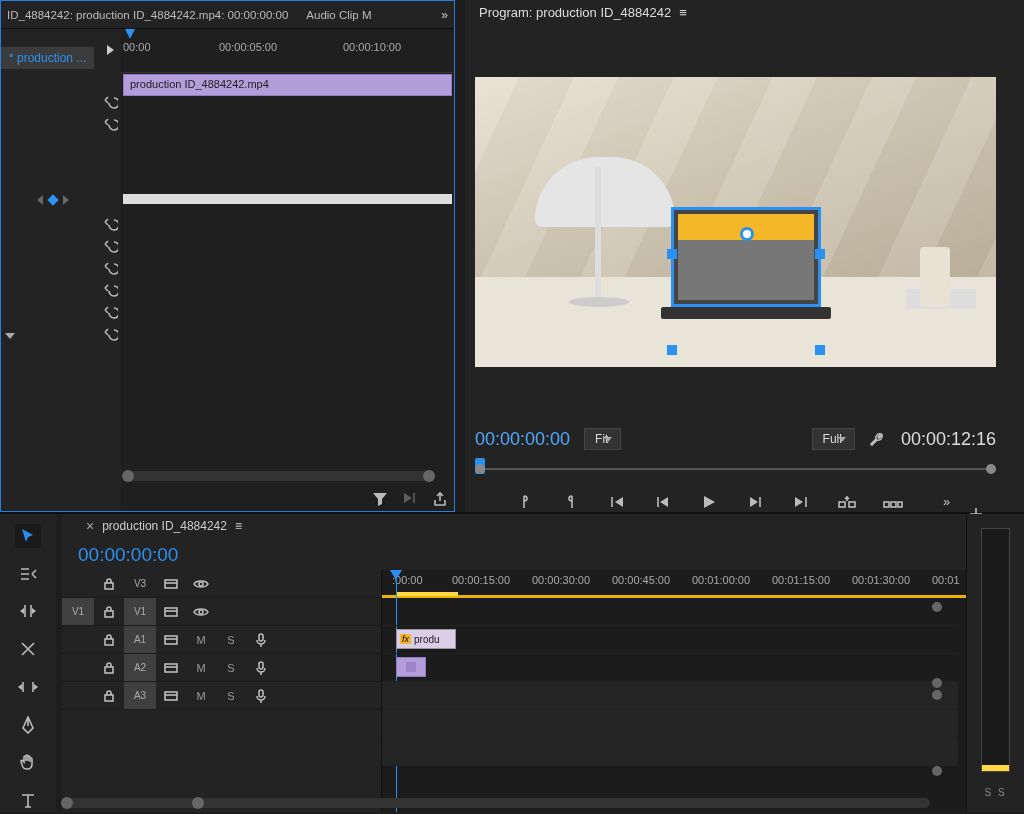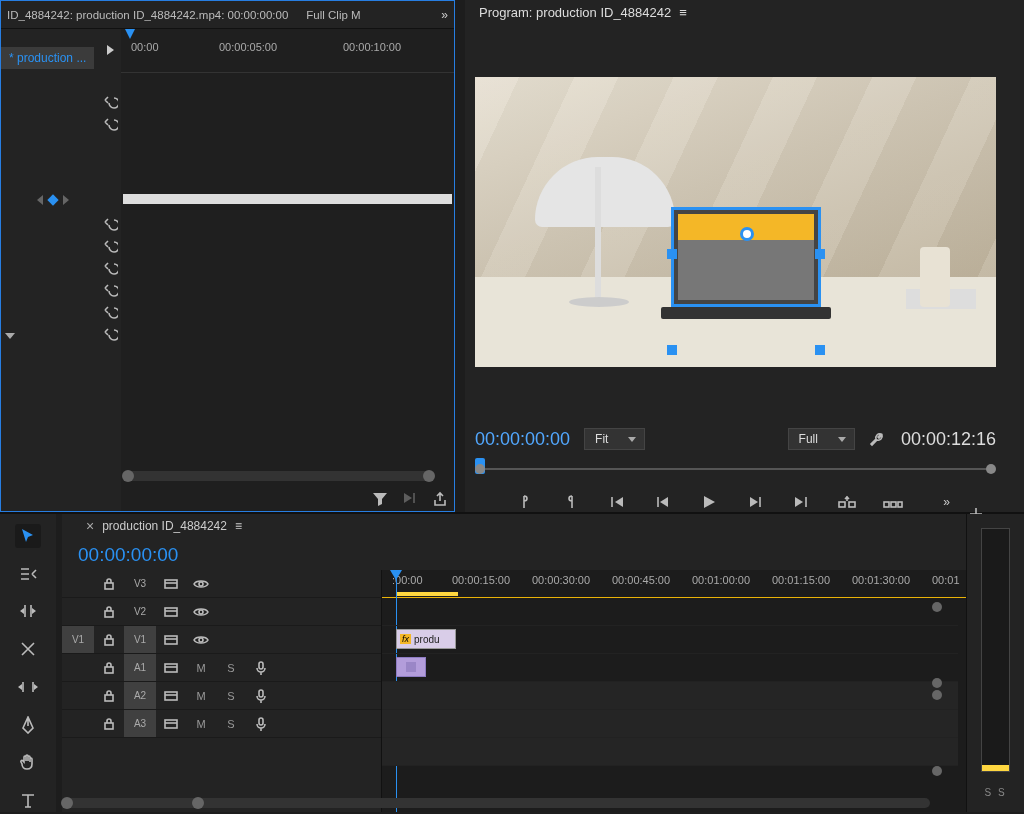--- a/index.html
+++ b/index.html
@@ -44,21 +44,21 @@
   .handle-sq { position:absolute; width:10px;height:10px;background:#2a91f2;}
   .rot-handle { position:absolute; left:265px; top:150px; width:14px;height:14px;border:3px solid #2a91f2;border-radius:50%;background:#fff;}
   .vase { position:absolute; right:46px; bottom:60px; width:30px;height:60px;background:#e8e2d4;border-radius:4px;}
   .books { position:absolute; right:20px; bottom:58px; width:70px; height:20px; background:#ddd;}
   .shadow-stripe { position:absolute; top:0;left:0;right:0;height:100%; background: repeating-linear-gradient(115deg, rgba(255,255,255,0.25) 0 40px, rgba(0,0,0,0.05) 40px 90px); opacity:0.4;}
 
   .prg-ctl { margin:14px 28px 0 10px;}
   .prg-row1 { display:flex; align-items:center; gap:14px;}
   .tc-in { color:#52a8ff; font-size:18px; font-weight:500;}
   .tc-out { color:#ddd; font-size:18px; font-weight:500;}
-  .sel { background:#333; border:1px solid #444; color:#ddd; font-size:12px; padding:3px 36px 3px 10px; position:relative;}
+  .sel { background:#333; border:1px solid #444; color:#ddd; font-size:12px; padding:3px 12px 3px 10px; position:relative;}
   .sel::after { content:""; position:absolute; right:8px; top:8px; width:0;height:0;border-left:4px solid transparent;border-right:4px solid transparent;border-top:5px solid #aaa;}
   .spacer { flex:1;}
   .prg-slider { margin:12px 0 0 0; position:relative; height:14px;}
   .prg-track { position:absolute; left:2px;right:2px;top:6px;height:2px;background:#555;}
   .prg-head { position:absolute; left:0; top:-4px; width:10px;height:16px;background:#2a91f2;border-radius:2px;}
   .prg-dot { position:absolute; top:2px; width:10px;height:10px;border-radius:50%;background:#888;}
   .prg-transport { display:flex; justify-content:center; gap:26px; margin-top:16px; align-items:center;}
   .tbtn { width:20px;height:20px;display:flex;align-items:center;justify-content:center; color:#ccc;}
   .plus-last{ position:absolute; right:10px; top:12px;}
 
@@ -79,21 +79,21 @@
   .cell { display:flex;align-items:center;justify-content:center; height:100%;}
   .src-tag { width:32px;}
   .lock-c { width:30px;}
   .name-c { width:32px;}
   .sync-c { width:30px;}
   .eye-c  { width:30px;}
   .m-c, .s-c, .mic-c { width:30px; color:#999; font-size:11px;}
   .blue-bg { background:#404040; color:#fff; }
   .trk-name { color:#aaa; font-size:10px;}
   .tl-content { flex:1; position:relative; background:#1c1c1c;}
-  .tl-ruler { height:28px; position:relative; border-bottom:1px solid #eab308;}
+  .tl-ruler { height:28px; position:relative; border-bottom:3px solid #eab308;}
   .tl-mark { position:absolute; top:4px; color:#aaa; font-size:11px;}
   .yellow-bar { position:absolute; left:14px; top:22px; width:62px; height:4px; background:#ffd740;}
   .playhead { position:absolute; left:14px; top:0; bottom:0; width:1px; background:#2a91f2;}
   .playhead::before { content:""; position:absolute; left:-6px; top:0; width:12px;height:10px;background:#2a91f2; clip-path: polygon(0 0,100% 0,50% 100%);}
   .trk-area { position:absolute; left:0; right:8px; top:28px;}
   .t-row { height:28px; border-bottom:1px solid #222; position:relative;}
   .clip-v2 { position:absolute; left:14px; top:3px; width:60px; height:20px; background:#d9cde8; border:1px solid #999; display:flex; align-items:center; gap:3px; padding:0 3px;}
   .fx-badge { background:#f4b727; color:#000; font-size:9px; padding:0 2px; font-style:italic;}
   .clip-lbl { color:#222; font-size:10px;}
   .clip-v1 { position:absolute; left:14px; top:3px; width:30px; height:20px; background:#b39ddb; border:1px solid #8e7cc3;display:flex;align-items:center;justify-content:center;}
@@ -114,21 +114,21 @@
   .cc { background:#3d3d3d; border-radius:10px; font-size:9px; padding:1px 4px; color:#888;}
 </style>
 </head>
 <body>
 
 <div class="top-row">
 
   <div class="src-panel">
     <div class="src-tabs">
       <span class="src-tab-text">ID_4884242: production ID_4884242.mp4: 00:00:00:00</span>
-      <span class="src-tab-text">Full Clip M</span>
+      <span class="src-tab-text">Audio Clip M</span>
       <span style="margin-left:auto;color:#ccc;">»</span>
     </div>
     <div class="src-body">
       <div class="src-left">
         <div class="src-tab">* production ...</div>
         <span class="play-tri"></span>
         <span class="up-tri"></span>
         <div class="undo-col">
           <span class="ico-btn">
               <svg width="16" height="16">
@@ -175,25 +175,26 @@
           <span class="ico-btn">
               <svg width="16" height="16">
                 <path class="sv" d="M12 4a5 5 0 1 1-5 5M3 6l3-3M3 6l3 3"></path>
               </svg>
             </span>
         </div>
         <span class="chevron-d"></span>
       </div>
       <div class="src-right">
         <div class="ruler">
-          <span class="ruler-mark" style="left:10px">00:00</span>
+          <span class="ruler-mark" style="left:2px">00:00</span>
           <span class="ruler-mark" style="left:98px">00:00:05:00</span>
           <span class="ruler-mark" style="left:222px">00:00:10:00</span>
           <div style="position:absolute;left:4px;top:0;width:0;height:0;border-left:5px solid transparent;border-right:5px solid transparent;border-top:10px solid #2a91f2;"></div>
         </div>
+        <div class="clip-bar">production ID_4884242.mp4</div>
         <div class="white-strip"></div>
         <div class="src-scroll">
           <span class="knob"></span>
           <span class="knob r"></span>
         </div>
         <div class="src-bot-icons">
           <span>
               <svg width="16" height="16">
                 <path class="svf" d="M1 2h14l-5 6v5l-4 2v-7z"></path>
               </svg>
@@ -398,42 +399,20 @@
               </svg>
             </span>
           <span class="cell eye-c">
               <svg width="16" height="12">
                 <path class="sv" d="M1 6c2-4 12-4 14 0-2 4-12 4-14 0z"></path>
                 <circle class="sv" cx="8" cy="6" r="2"></circle>
               </svg>
             </span>
         </div>
 
-        <div class="trk-row">
-          <span class="cell src-tag"></span>
-          <span class="cell lock-c">
-              <svg width="12" height="14">
-                <rect class="sv" x="2" y="6" width="8" height="6"></rect>
-                <path class="sv" d="M4 6V4a2 2 0 0 1 4 0v2"></path>
-              </svg>
-            </span>
-          <span class="cell name-c trk-name">V2</span>
-          <span class="cell sync-c">
-              <svg width="14" height="12">
-                <rect class="sv" x="1" y="2" width="12" height="8"></rect>
-                <path class="sv" d="M1 5h12"></path>
-              </svg>
-            </span>
-          <span class="cell eye-c">
-              <svg width="16" height="12">
-                <path class="sv" d="M1 6c2-4 12-4 14 0-2 4-12 4-14 0z"></path>
-                <circle class="sv" cx="8" cy="6" r="2"></circle>
-              </svg>
-            </span>
-        </div>
 
         <div class="trk-row">
           <span class="cell src-tag blue-bg trk-name">V1</span>
           <span class="cell lock-c">
               <svg width="12" height="14">
                 <rect class="sv" x="2" y="6" width="8" height="6"></rect>
                 <path class="sv" d="M4 6V4a2 2 0 0 1 4 0v2"></path>
               </svg>
             </span>
           <span class="cell name-c trk-name blue-bg">V1</span>

